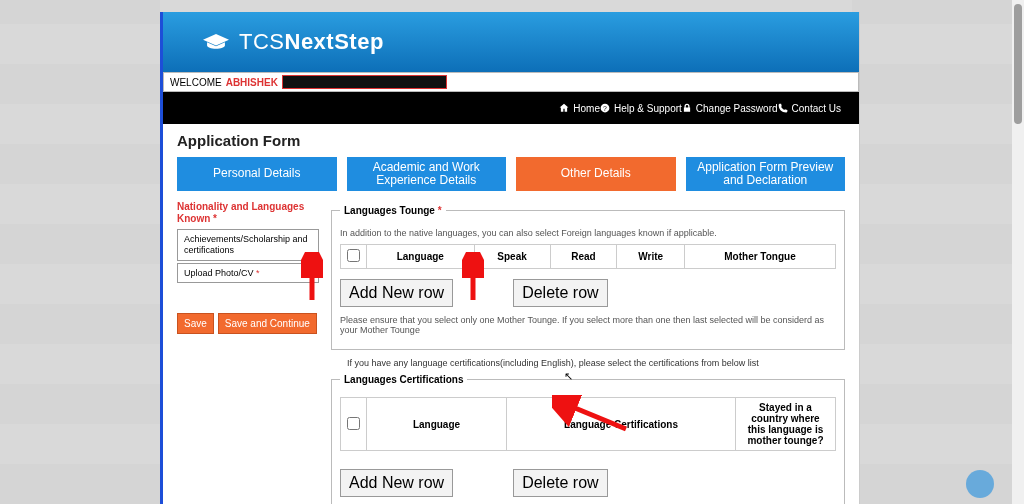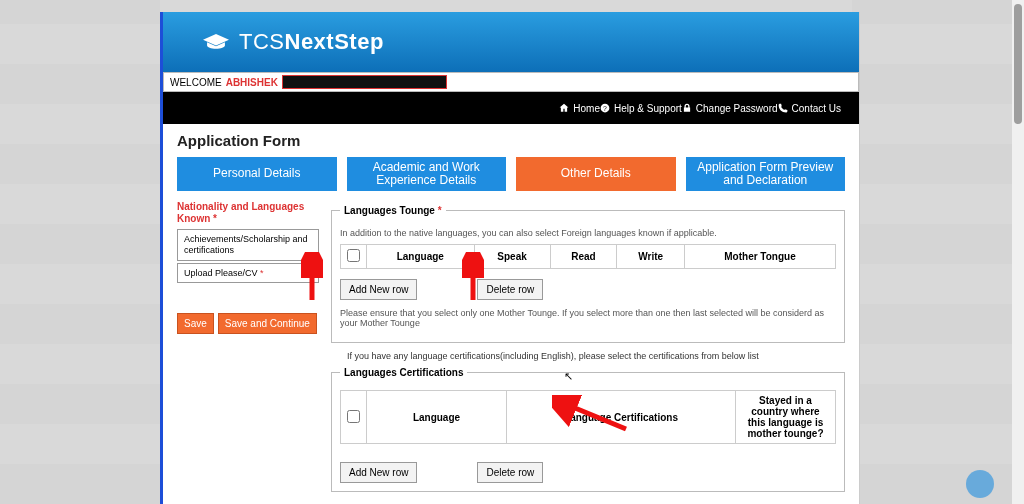--- a/index.html
+++ b/index.html
@@ -141,21 +141,21 @@
     text-align: center;
     background: #fff;
   }
   .grid th { font-weight: bold; }
 
   .tbtn-row { margin-top: 10px; display:flex; gap: 18px; }
   .tbtn-row.wider { gap: 60px; }
   .tbtn {
     background: #f3f3f3;
     border: 1px solid #999;
-    font-size: 10px;
+    font-size: 16px;
     padding: 4px 8px;
     cursor: pointer;
   }
 
   .mid-note { font-size: 9px; color: #333; margin: 8px 16px 6px; }
 
   
   .arrow { position: absolute; z-index: 5; pointer-events: none; }
   .arrow svg { display:block; }
 
@@ -247,21 +247,21 @@
       <div class="tab">Application Form Preview and Declaration</div>
     </div>
 
     <div class="form-area">
       <div class="sidebar">
         <div class="side-head">
           <span>Nationality and Languages Known</span> <span class="ast">*</span>
         </div>
         <div class="side-item">Achievements/Scholarship and certifications</div>
         <div class="side-item">
-          <span>Upload Please/CV</span> <span class="ast">*</span>
+          <span>Upload Photo/CV</span> <span class="ast">*</span>
         </div>
 
         <div class="btn-row">
           <button class="btn-orange">Save</button>
           <button class="btn-orange">Save and Continue</button>
         </div>
       </div>
 
       <div class="main">
 

